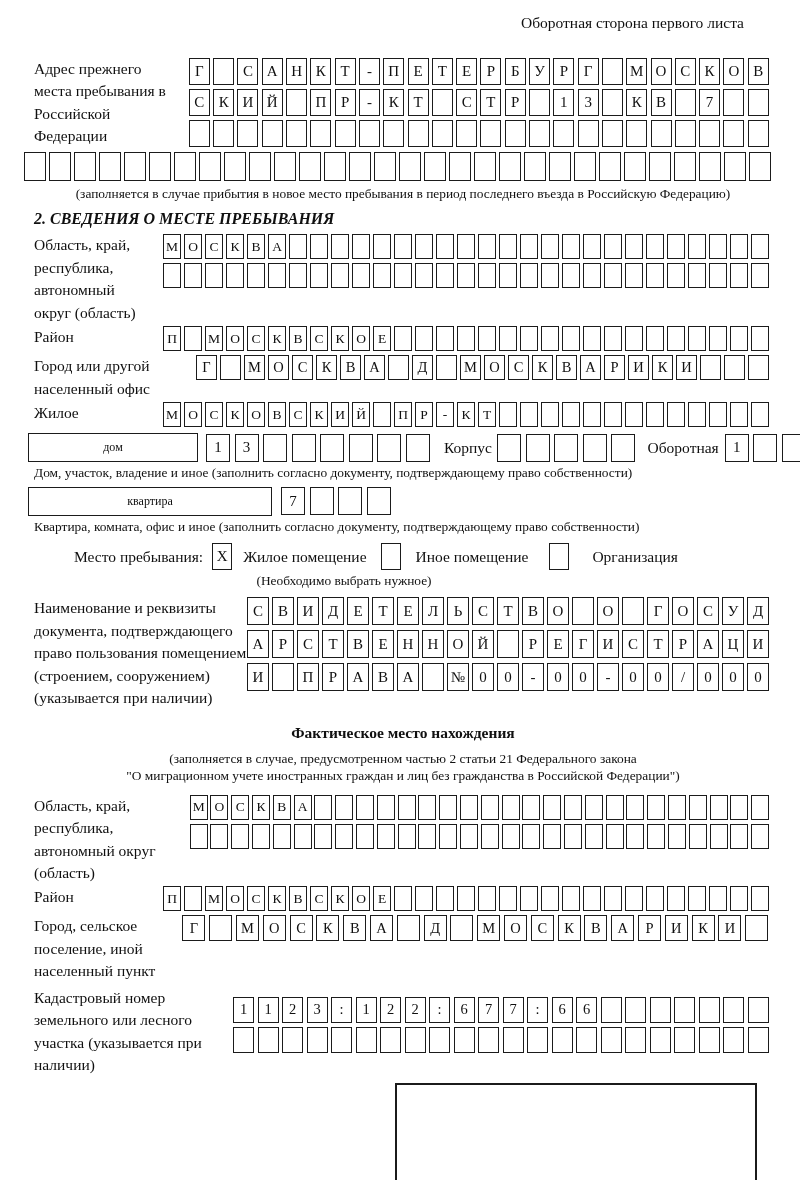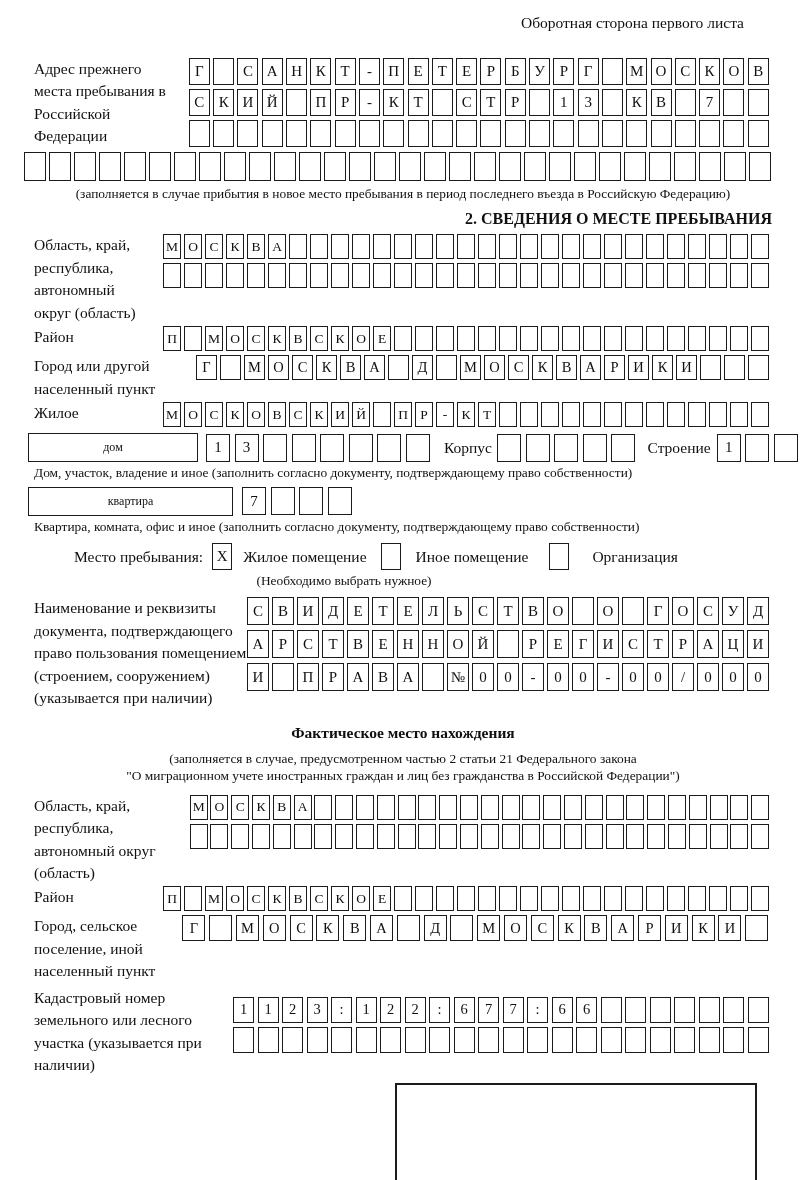--- a/index.html
+++ b/index.html
@@ -21,26 +21,26 @@
   .gFull .cell{width:22px;height:29px;margin-right:3px;font-size:15px;}
   .gB  .cell{width:18px;height:25px;margin-right:3px;font-size:13.5px;}
   .gC  .cell{width:21px;height:25px;margin-right:3px;font-size:14.5px;}
   .gD  .cell{width:22px;height:28px;margin-right:3px;font-size:15px;}
   .gE  .cell{width:24px;height:28px;margin-right:4.5px;font-size:15px;}
   .gF  .cell{width:18px;height:25px;margin-right:2.8px;font-size:13.5px;}
   .gG  .cell{width:23px;height:26px;margin-right:3.8px;font-size:14.5px;}
   .gH  .cell{width:21px;height:26px;margin-right:3.5px;font-size:14.5px;}
   .note{font-size:13.4px;line-height:1.3;}
   .center{text-align:center;}
-  .h2{font-weight:bold;font-size:16px;text-align:right;margin:8px 0 6px 0;}
+  .h2{font-weight:bold;font-size:16px;text-align:left;margin:8px 0 6px 0;font-style:italic;}
   .h3{font-weight:bold;font-size:15.5px;text-align:center;margin:14px 0 8px 0;}
   .wide{box-sizing:border-box;border:1.8px solid #1b1b1b;height:29px;
         display:flex;align-items:center;justify-content:center;font-size:12px;flex:none;}
   .w170{width:170px;margin-right:8px;}
-  .w205{width:205px;margin-right:9px;}
+  .w205{width:244px;margin-right:9px;}
   .cb{box-sizing:border-box;border:1.8px solid #1b1b1b;width:20px;height:27px;flex:none;
       display:flex;align-items:center;justify-content:center;font-size:15px;}
   .optlbl{font-size:15.5px;line-height:27px;white-space:nowrap;margin-left:40px;}
   .stampbox{box-sizing:border-box;border:2px solid #1b1b1b;width:362px;height:147px;
             margin:6px 0 0 361px;}
   .mt2{margin-top:2px;} .mt4{margin-top:4px;} .mt5{margin-top:5px;}
   .mt6{margin-top:6px;} .mt8{margin-top:8px;} .mt10{margin-top:10px;} .mt26{margin-top:26px;gap:16px;}
 </style>
 </head>
 <body>
@@ -265,21 +265,21 @@
         <span class="cell"></span>
         <span class="cell"></span>
         <span class="cell"></span>
         <span class="cell"></span>
         <span class="cell"></span>
         <span class="cell"></span>
       </div>
   </div>
 
   <div class="row mt4">
-    <div class="lbl lw160">Город или другой населенный пункт</div>
+    <div class="lbl lw160">Город или другой населенный офис</div>
     <div class="grid gC ml-auto">
         <span class="cell">Г</span>
         <span class="cell"></span>
         <span class="cell">М</span>
         <span class="cell">О</span>
         <span class="cell">С</span>
         <span class="cell">К</span>
         <span class="cell">В</span>
         <span class="cell">А</span>
         <span class="cell"></span>
@@ -349,21 +349,21 @@
         <span class="cell"></span>
       </div>
     <span class="inl-lbl" style="margin:0 5px 0 10px;">Корпус</span>
     <div class="grid gE">
         <span class="cell"></span>
         <span class="cell"></span>
         <span class="cell"></span>
         <span class="cell"></span>
         <span class="cell"></span>
       </div>
-    <span class="inl-lbl" style="margin:0 6px 0 8px;">Строение</span>
+    <span class="inl-lbl" style="margin:0 6px 0 8px;">Оборотная</span>
     <div class="grid gE">
         <span class="cell">1</span>
         <span class="cell"></span>
         <span class="cell"></span>
       </div>
   </div>
   <div class="note mt2">Дом, участок, владение и иное (заполнить согласно документу, подтверждающему право собственности)</div>
 
   <div class="row mt5" style="margin-left:-6px;align-items:center;">
     <div class="wide w205">квартира</div>

